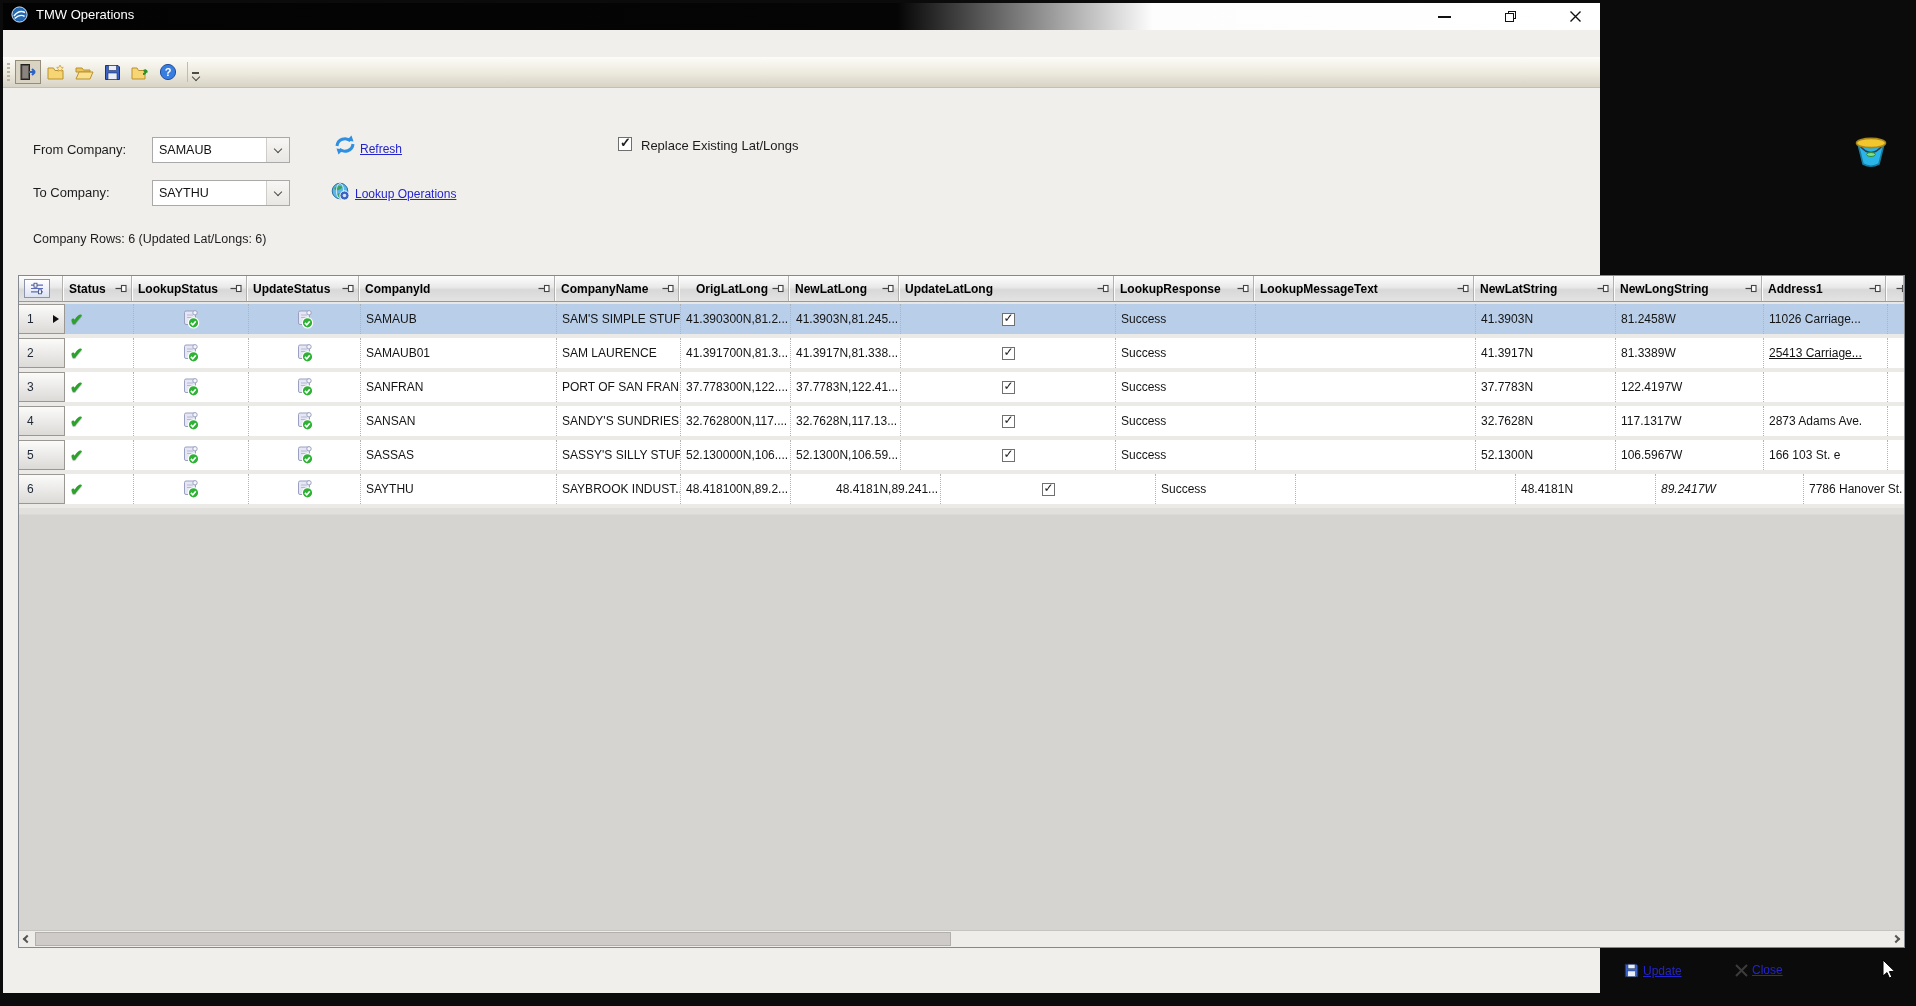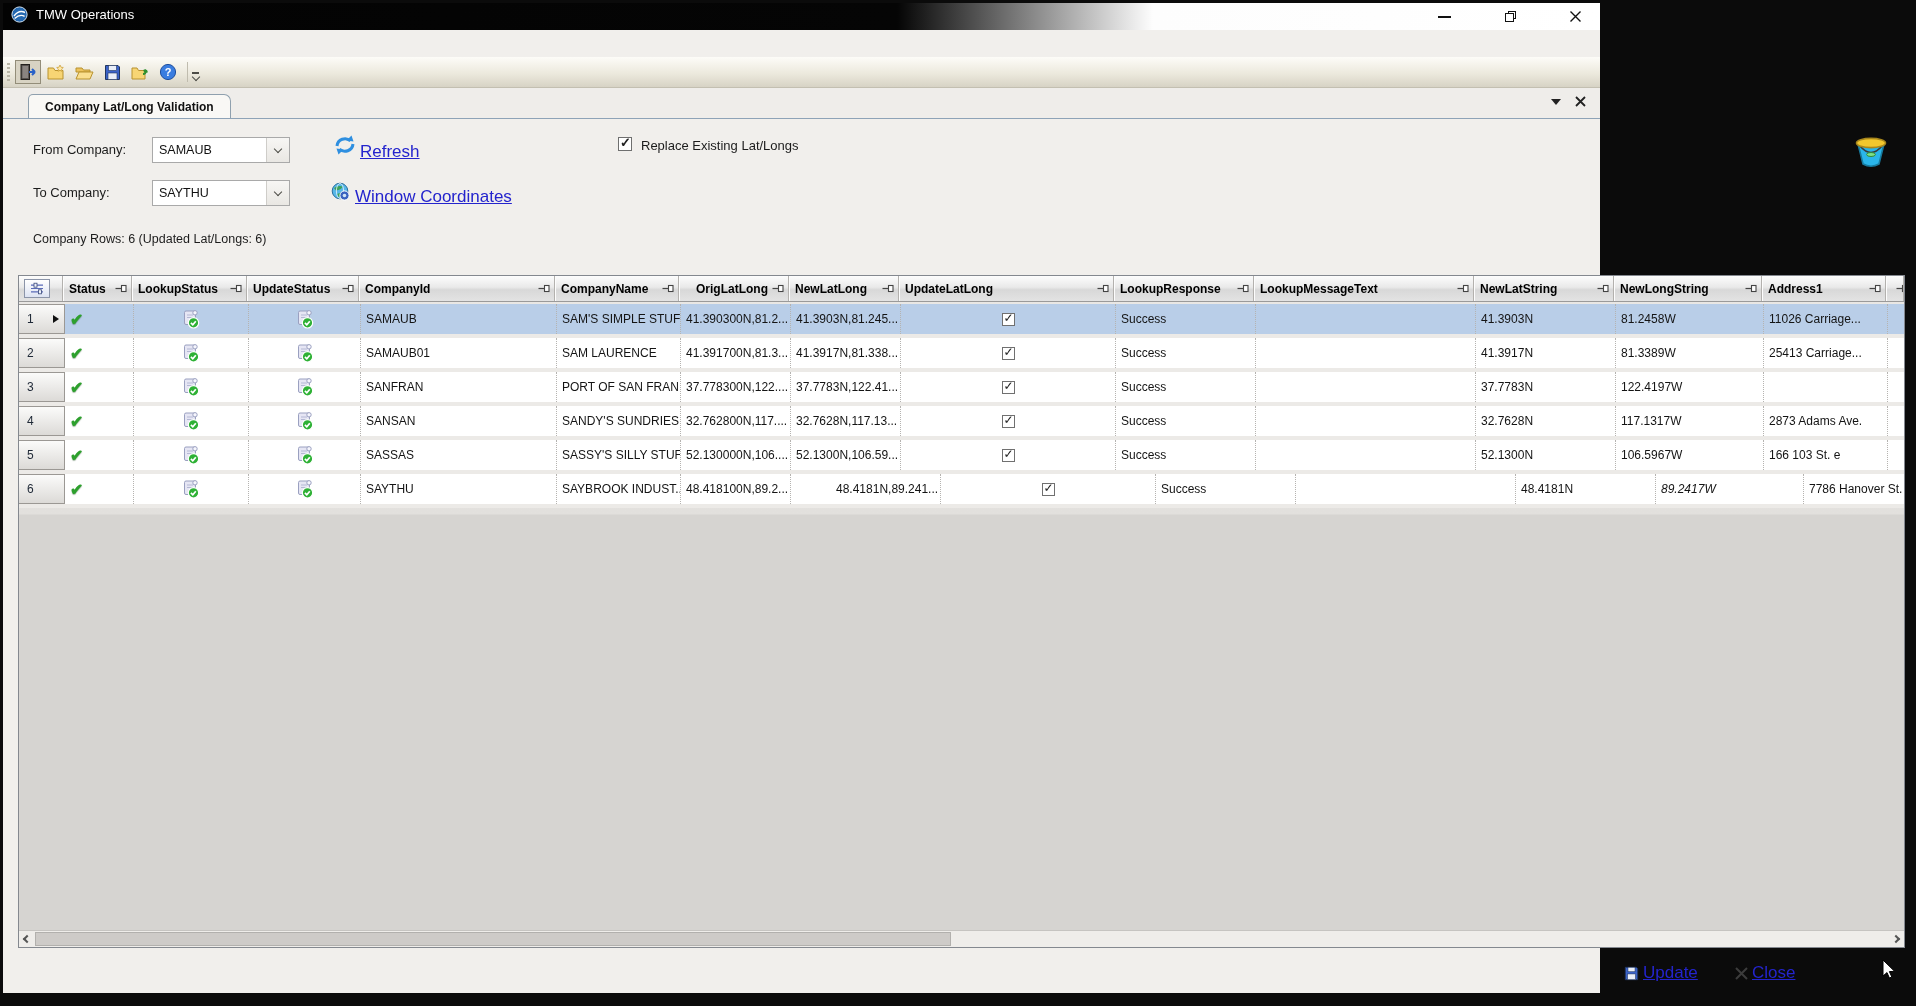--- a/index.html
+++ b/index.html
@@ -48,21 +48,21 @@
   .tabstrip-right { position:absolute; right:14px; top:8px; display:flex; align-items:center; gap:14px; }
   .tri-down { width:0; height:0; border-left:5px solid transparent; border-right:5px solid transparent; border-top:6px solid #222; }
 
   
   .flabel { position:absolute; font-size:13px; color:#1c1c1c; }
   .combo { position:absolute; width:138px; height:26px; background:#fff; border:1px solid #a9a9a9;
            display:flex; align-items:center; font-size:12.5px; color:#111; padding-left:6px; }
   .combo .dd { margin-left:auto; width:23px; height:100%;
                background:linear-gradient(#f7f6f4,#e9e7e3); border-left:1px solid #cfcdc9;
                display:flex; align-items:center; justify-content:center; }
-  .link { position:absolute; color:#2424cd; text-decoration:underline; font-size:17px; white-space:nowrap; }
+  .link { position:absolute; color:#2424cd; text-decoration:underline; font-size:12px; white-space:nowrap; }
   .cbx { position:absolute; width:14px; height:14px; background:#fff; border:1px solid #6f6f6f; }
   .cbx.checked::after { content:"✓"; position:absolute; left:1px; top:-3px; font-size:13px; color:#222; font-weight:bold; }
   .summary { position:absolute; font-size:12.5px; color:#1c1c1c; }
 
   
   .grid { position:absolute; left:15px; top:272px; width:1887px; height:673px;
           border:1px solid #84888f; background:#d6d4d1; overflow:hidden; }
   .ghead { position:absolute; left:0; top:0; right:0; height:26px; display:flex;
            background:linear-gradient(#fdfdfd,#e9e9e9 45%,#d8d8d8 55%,#e3e3e3); border-bottom:1px solid #9a9a9a; }
   .corner { width:46px; height:100%; border-right:1px solid #b3b1ae; display:flex; align-items:center; padding-left:5px; }
@@ -175,33 +175,20 @@
           <text x="9" y="13" text-anchor="middle" font-size="11" font-family="Liberation Sans, sans-serif" font-weight="bold" fill="#fff">?</text>
         </svg>
       </span>
       <span class="tb-sep"></span>
       <span class="tb-overflow">
         <span class="bar"></span>
           <span class="chev-down"></span>
       </span>
     </div>
 
-    <div class="tabstrip">
-      <div class="tab">
-        <span>Company Lat/Long Validation</span>
-      </div>
-      <div class="tabstrip-right">
-        <span class="tri-down"></span>
-        <span class="icon">
-          <svg width="11" height="11" viewBox="0 0 11 11">
-              <path d="M1 1 L10 10 M10 1 L1 10" stroke="#222" stroke-width="1.8"></path>
-            </svg>
-        </span>
-      </div>
-    </div>
 
     <span class="flabel" style="left:30px; top:139px;">From Company:</span>
     <div class="combo" style="left:149px; top:134px;">
       <span>SAMAUB</span>
       <span class="dd">
           <span class="chev-down"></span>
         </span>
     </div>
 
     <span class="flabel" style="left:30px; top:182px;">To Company:</span>
@@ -224,21 +211,21 @@
 
     <span class="icon" style="position:absolute; left:328px; top:179px;">
       <svg width="20" height="20" viewBox="0 0 20 20">
         <circle cx="9" cy="9" r="7.8" fill="#58b7e8" stroke="#2a6f9e"></circle>
         <path d="M3 6 Q7 3 12 4.5 Q10 8 5 8.5 Z M6 12 Q10 10 13.5 12 Q11 15.5 7 14.5 Z" fill="#3a9d4a" opacity=".9"></path>
         <ellipse cx="9" cy="9" rx="3.6" ry="7.6" fill="none" stroke="#eaf5fc" stroke-width=".8"></ellipse>
         <circle cx="13.5" cy="13.5" r="4.6" fill="#3a62c0" stroke="#fff"></circle>
         <circle cx="13.5" cy="13.5" r="1.8" fill="#cfe2f6"></circle>
       </svg>
     </span>
-    <a class="link" style="left:352px; top:184px;">Window Coordinates</a>
+    <a class="link" style="left:352px; top:184px;">Lookup Operations</a>
 
     <span class="cbx checked" style="left:615px; top:134px;"></span>
     <span class="flabel" style="left:638px; top:135px;">Replace Existing Lat/Longs</span>
 
     <span class="icon" style="position:absolute; left:1848px; top:130px;">
       <svg width="40" height="38" viewBox="0 0 40 38">
         <path d="M7 11 L12 31 Q20 35.5 28 31 L33 11 Z" fill="#2ab5ea" stroke="#177a9e" stroke-width="1.6"></path>
         <path d="M9 13 Q20 26 31 13" fill="none" stroke="#3a3a3a" stroke-width="1.6"></path>
         <ellipse cx="20" cy="10" rx="14.5" ry="4.6" fill="#f2c72e" stroke="#a8871c" stroke-width="1.6"></ellipse>
         <ellipse cx="20" cy="21.5" rx="4.4" ry="2" fill="#7de08a" stroke="#2e8a3a"></ellipse>
@@ -441,21 +428,21 @@
               <div class="cell txt" style="width: 124px; flex: 0 0 124px;">SAM LAURENCE</div>
               <div class="cell txt" style="width: 110px; flex: 0 0 110px;">41.391700N,81.3...</div>
               <div class="cell txt" style="width: 110px; flex: 0 0 110px;">41.3917N,81.338...</div>
               <div class="cell center" style="width: 215px; flex: 0 0 215px;">
                 <span class="gcbx checked"></span>
               </div>
               <div class="cell txt" style="width: 140px; flex: 0 0 140px;">Success</div>
               <div class="cell txt" style="width: 220px; flex: 0 0 220px;"></div>
               <div class="cell txt" style="width: 140px; flex: 0 0 140px;">41.3917N</div>
               <div class="cell txt" style="width: 148px; flex: 0 0 148px;">81.3389W</div>
-              <div class="cell txt" style="width: 124px; flex: 0 0 124px;">25413 Carriage...</div>
+              <div class="cell txt" style="width: 124px; flex: 0 0 124px; text-decoration: underline;">25413 Carriage...</div>
               <div class="cell" style="width: 18px; flex: 0 0 18px; border-right: none;"></div>
             </div>
             <div class="grow">
               <div class="rownum">
                 <span>3</span>
               </div>
               <div class="cell" style="width: 69px; flex: 0 0 69px;">
                 <span class="okcheck">✔</span>
               </div>
               <div class="cell center" style="width: 115px; flex: 0 0 115px;">

